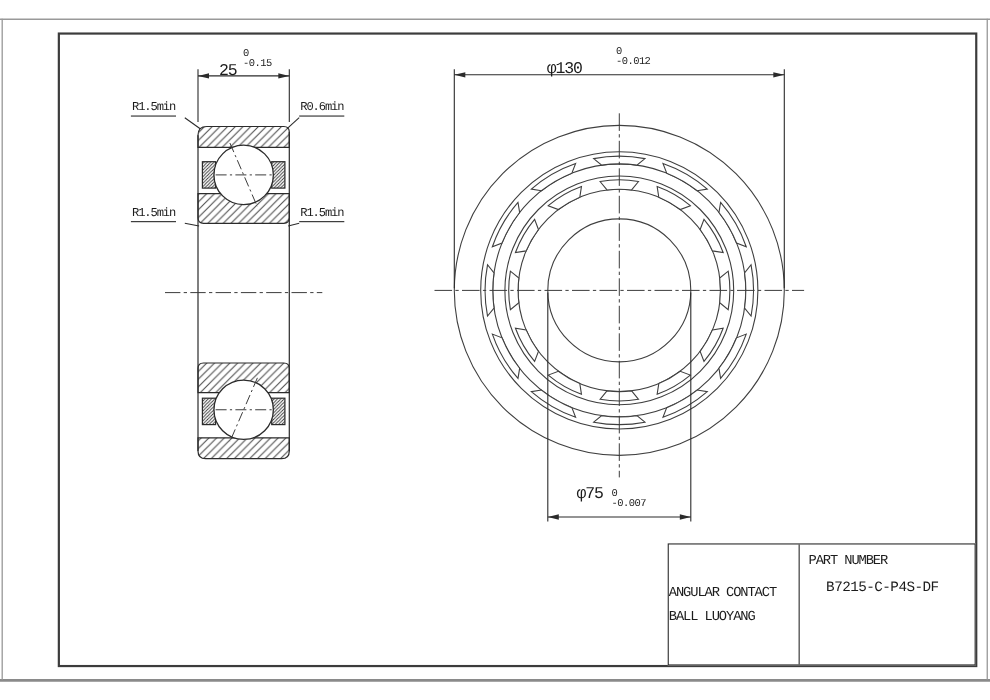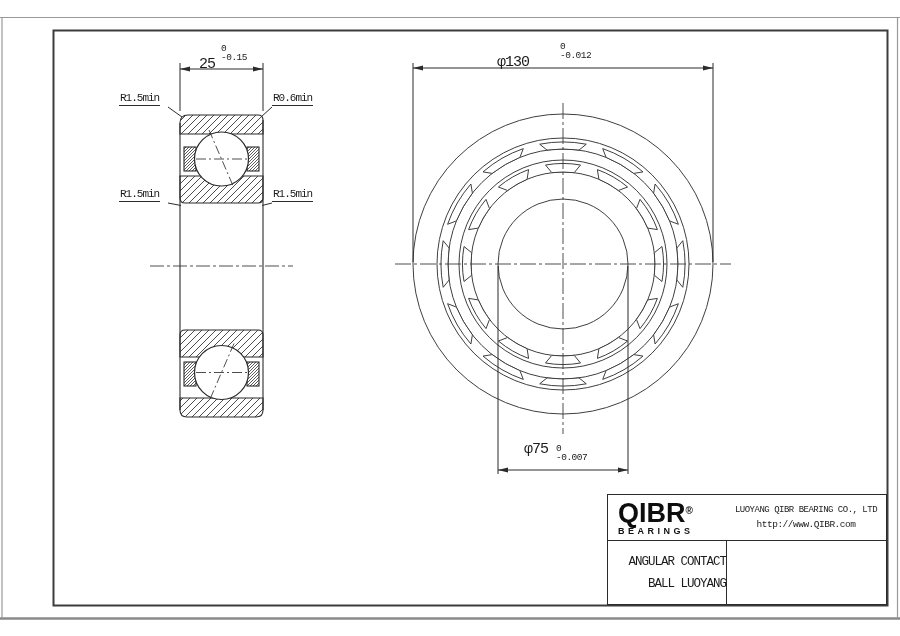--- a/index.html
+++ b/index.html
@@ -19,21 +19,21 @@
   .logo-main{font-family:"Liberation Sans","DejaVu Sans",sans-serif;font-weight:900;font-size:27px;
              letter-spacing:0px;color:#0d0d0d;line-height:26px;}
   .logo-reg{font-size:10px;vertical-align:top;font-weight:700;position:relative;top:-2px;}
   .logo-sub{font-family:"Liberation Sans","DejaVu Sans",sans-serif;font-weight:700;font-size:9px;
             letter-spacing:3.5px;color:#111;margin-top:0px;}
   #tb-co{flex:1;display:flex;flex-direction:column;align-items:center;justify-content:center;gap:4px;}
   .co-line{font-size:9px;letter-spacing:-0.5px;}
   .co-url{font-size:9.5px;letter-spacing:-0.5px;}
   #tb-bottom{flex:1;display:flex;}
   #tb-product{width:119px;border-right:1.6px solid #2b2b2b;box-sizing:border-box;
-              display:flex;flex-direction:column;align-items:flex-end;justify-content:center;gap:8px;}
+              display:flex;flex-direction:column;align-items:flex-start;justify-content:center;gap:8px;}
   .prod-line{font-size:12.5px;letter-spacing:-1px;}
   #tb-part{flex:1;padding:8px 0 0 8px;box-sizing:border-box;}
   .part-label{font-size:12.5px;letter-spacing:-1px;}
   .part-number{font-size:13px;letter-spacing:-0.5px;margin:9px 0 0 16px;}
 </style>
 </head>
 <body>
 
 <div id="page">
 
@@ -176,31 +176,25 @@
   <span>-0.012</span>
 </div>
 
 <div class="txt dim-main" style="left:524px;top:432px;">φ75</div>
 <div class="txt tolstack" style="left:556px;top:444px;">
   <span>0</span>
   <span>-0.007</span>
 </div>
 
 <div id="title-block">
-  <div id="tb-top">
-    <div id="tb-logo">
-      <div class="logo-main"><span>QIBR</span><span class="logo-reg">®</span></div>
-      <div class="logo-sub">BEARINGS</div>
-    </div>
-    <div id="tb-co">
-      <div class="co-line">LUOYANG QIBR BEARING CO., LTD</div>
-      <div class="co-url">http://www.QIBR.com</div>
-    </div>
-  </div>
   <div id="tb-bottom">
     <div id="tb-product">
       <div class="prod-line">ANGULAR CONTACT</div>
       <div class="prod-line">BALL LUOYANG</div>
     </div>
+    <div id="tb-part">
+      <div class="part-label">PART NUMBER</div>
+      <div class="part-number">B7215-C-P4S-DF</div>
+    </div>
   </div>
 </div>
 
 </div>
 
 </body></html>

